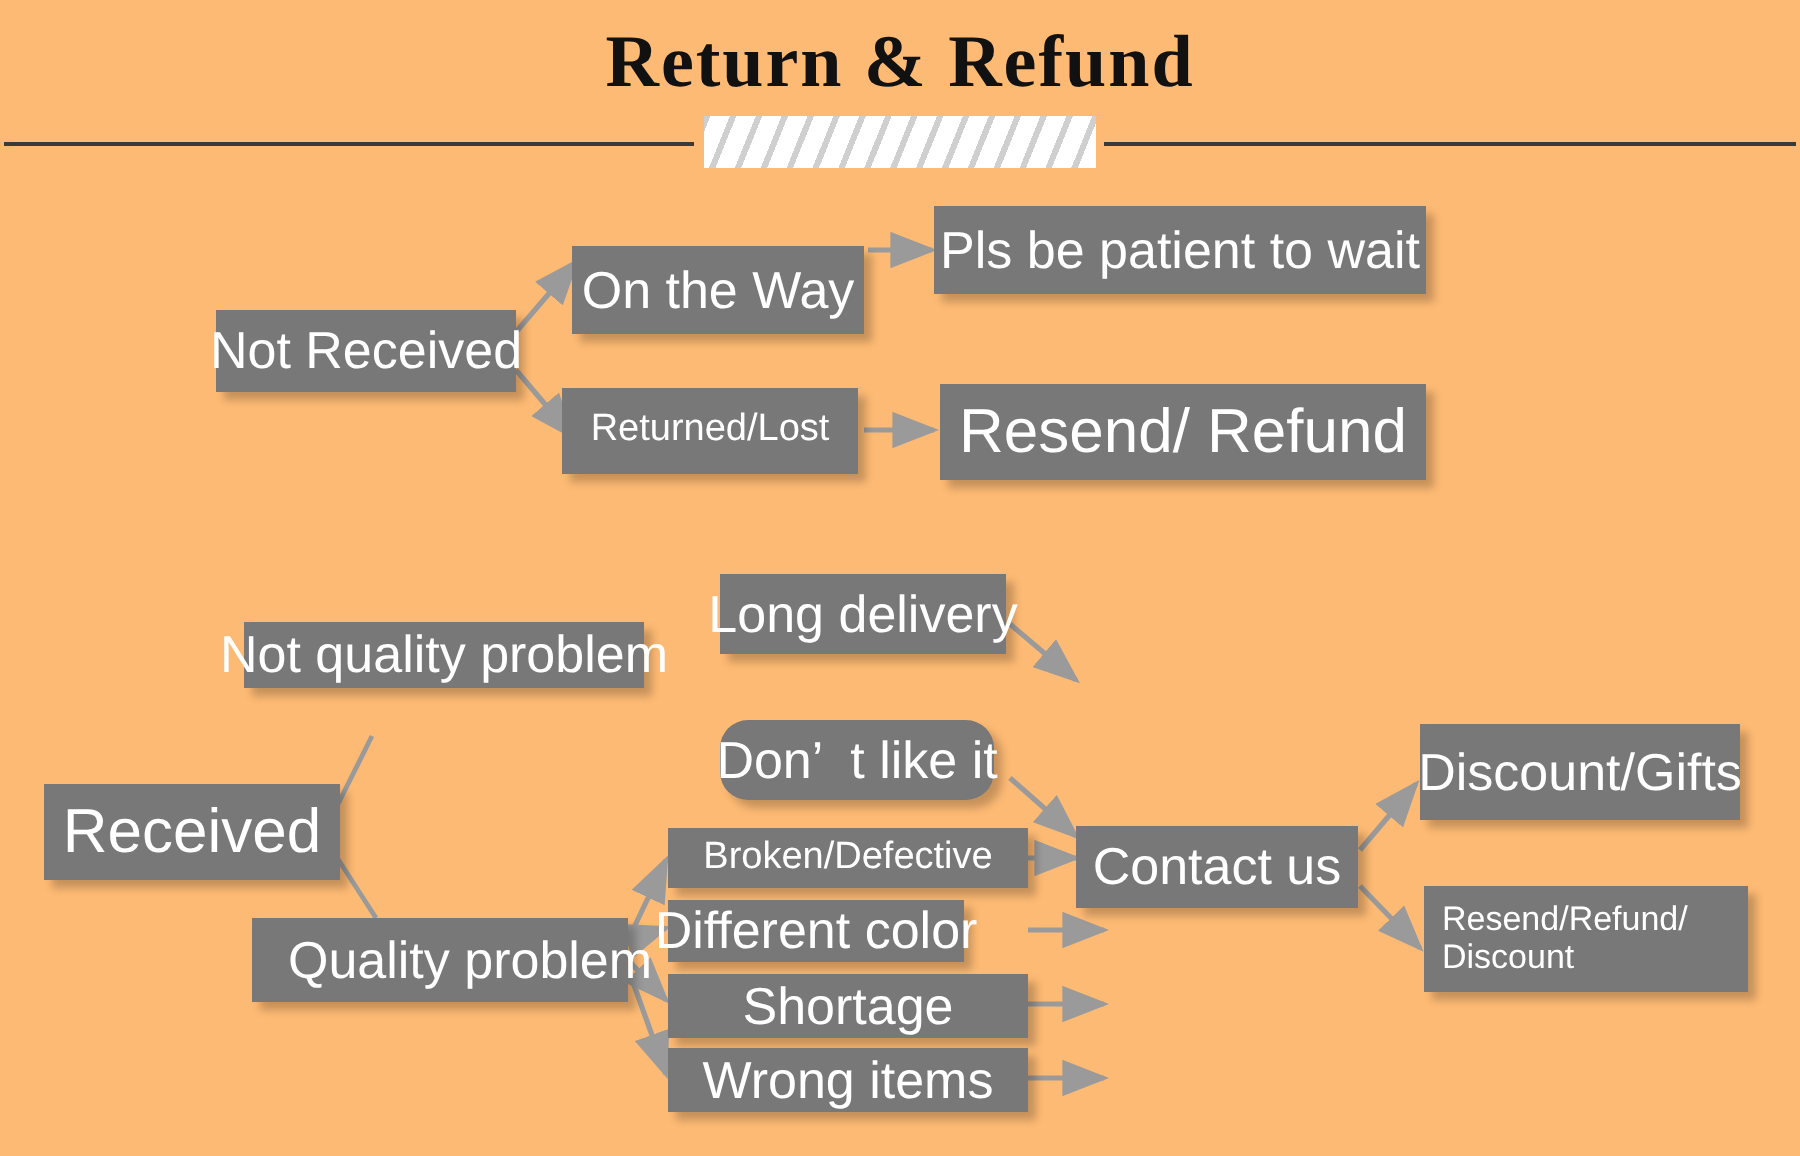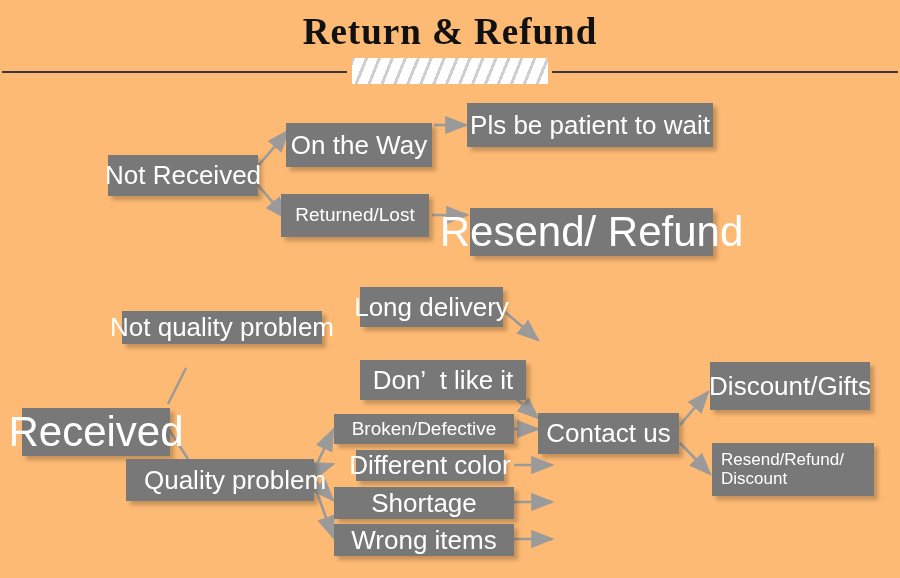--- a/index.html
+++ b/index.html
@@ -63,21 +63,21 @@
     justify-content: center;
     text-align: center;
     line-height: 1.08;
     font-size: 21px;
     padding: 0 6px;
     box-shadow: 4px 4px 4px rgba(0,0,0,0.22);
     white-space: pre;
     z-index: 3;
   }
   .node.lg   { font-size: 26px; }
-  .node.xl   { font-size: 42px; margin-top: 16px; }
+  .node.xl   { font-size: 31px; }
   .node.sm   { font-size: 19px; }
   .node.xs   { font-size: 17px; }
   .node.left-align {
     justify-content: flex-start;
     text-align: left;
     padding-left: 9px;
   }
 
   
   #links {
@@ -146,25 +146,25 @@
   <div class="node xl" style="left:470px; top:192px; width:243px; height:48px;">Resend/ Refund</div>
 
   <div class="node xl" style="left:22px; top:392px; width:148px; height:48px;">Received</div>
 
   <div class="node lg" style="left:122px; top:311px; width:200px; height:33px;">Not quality problem</div>
 
   <div class="node lg" style="left:126px; top:459px; width:188px; height:42px;padding-left:36px;">Quality problem</div>
 
   <div class="node lg" style="left:360px; top:287px; width:143px; height:40px;">Long delivery</div>
 
-  <div class="node lg" style="left:360px; top:360px; width:166px; height:40px;">Don’  t like it</div>
+  <div class="node lg" style="left:360px; top:360px; width:137px; height:40px;border-radius:14px;">Don’  t like it</div>
 
   <div class="node sm" style="left:334px; top:414px; width:180px; height:30px;">Broken/Defective</div>
 
-  <div class="node lg" style="left:334px; top:450px; width:148px; height:31px;margin-left:22px;">Different color</div>
+  <div class="node lg" style="left:334px; top:450px; width:148px; height:31px;">Different color</div>
 
   <div class="node lg" style="left:334px; top:487px; width:180px; height:32px;">Shortage</div>
 
   <div class="node lg" style="left:334px; top:524px; width:180px; height:32px;">Wrong items</div>
 
   <div class="node lg" style="left:538px; top:413px; width:141px; height:41px;">Contact us</div>
 
   <div class="node lg" style="left:710px; top:362px; width:160px; height:48px;">Discount/Gifts</div>
 
   <div class="node xs left-align" style="left:712px; top:443px; width:162px; height:53px;">Resend/Refund/

